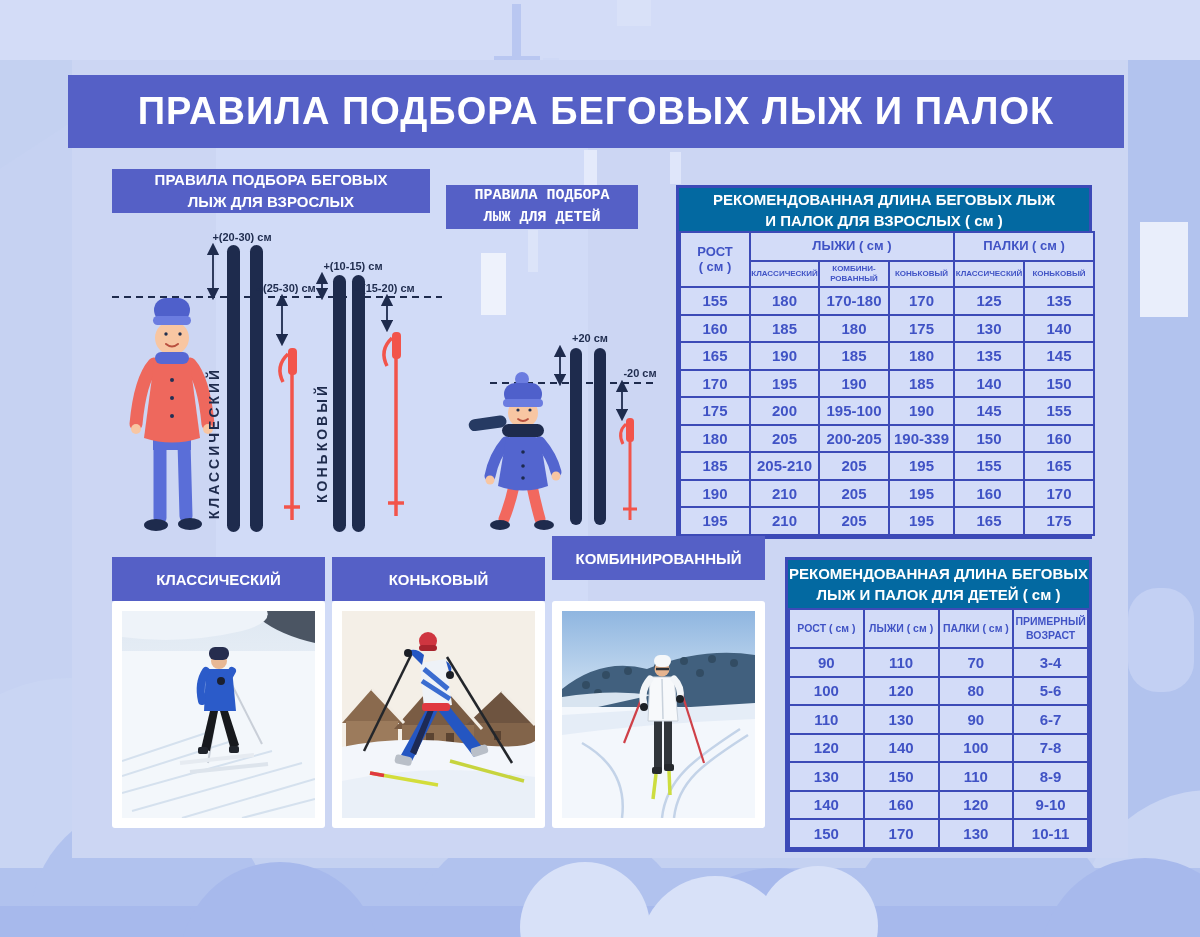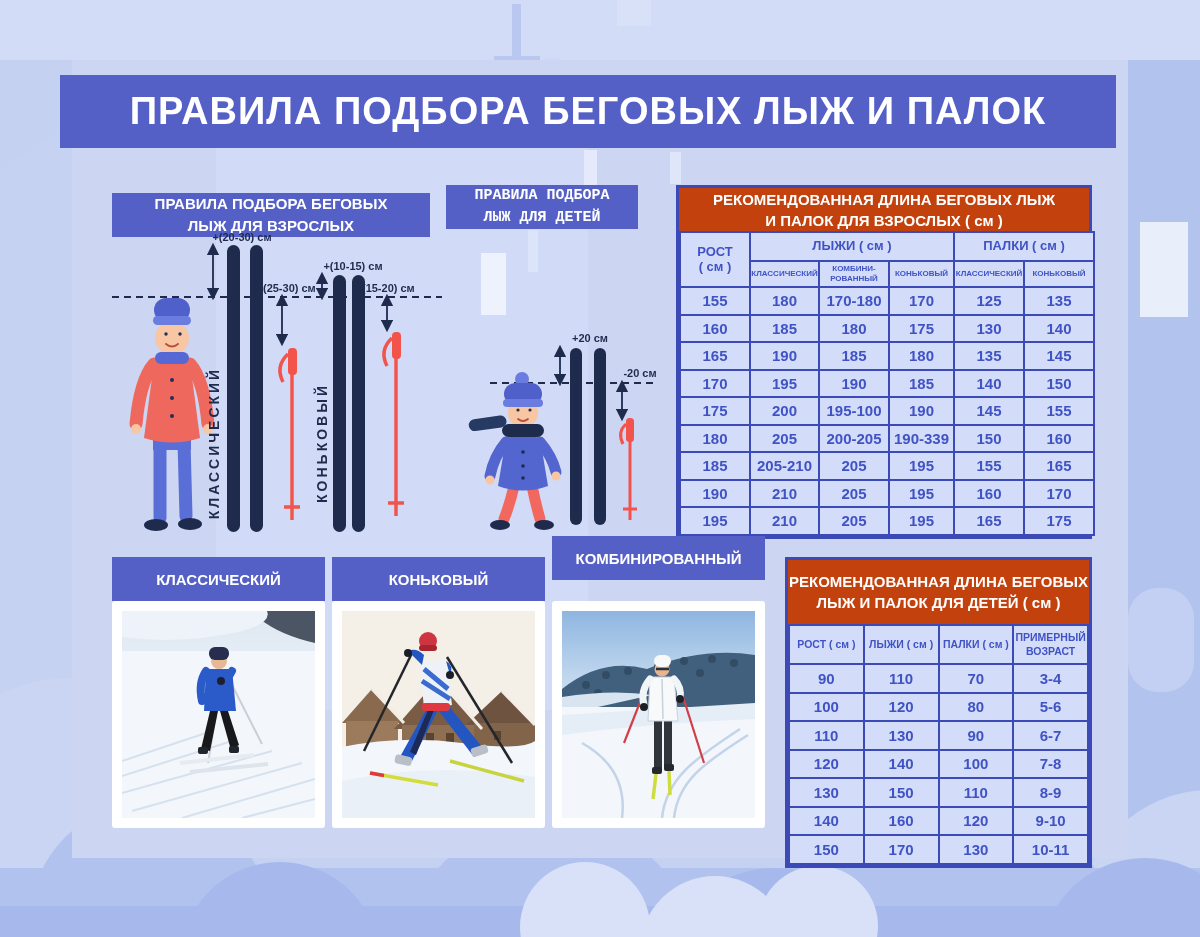--- a/index.html
+++ b/index.html
@@ -6,25 +6,25 @@
   #stage{position:relative;width:1200px;height:937px;overflow:hidden;
          font-family:"Liberation Sans","DejaVu Sans",sans-serif;background:#c4d1f1;}
   .abs{position:absolute;}
   .prewrap{white-space:pre-line;}
   
   .z1{z-index:1;} .z2{z-index:2;} .z3{z-index:3;} .z5{z-index:5;}
   .circle{border-radius:50%;}
   
   .band{background:#5560c6;color:#ffffff;display:flex;align-items:center;justify-content:center;
         text-align:center;font-weight:bold;}
-  #banner{left:60px;top:75px;width:1056px;height:73px;font-size:38px;letter-spacing:1px;}
+  #banner{left:68px;top:75px;width:1056px;height:73px;font-size:38px;letter-spacing:1px;}
   .sect-hdr{font-size:15px;line-height:1.45;}
   
   .tbl-panel{border:3px solid #3c4ab7;background:#5560c6;box-sizing:border-box;}
-  .tbl-title{background:#c2410c;color:#fff;font-weight:bold;font-size:15px;line-height:1.4;
+  .tbl-title{background:#0369a1;color:#fff;font-weight:bold;font-size:15px;line-height:1.4;
              display:flex;align-items:center;justify-content:center;text-align:center;}
   table.tbl{border-collapse:collapse;width:100%;table-layout:fixed;}
   table.tbl th,table.tbl td{border:2px solid #3c4ab7;background:#d3dcf8;color:#4053c5;
              text-align:center;vertical-align:middle;font-weight:bold;padding:0;overflow:hidden;}
   .tbl th.big{font-size:13px;height:27px;line-height:1.1;}
   .tbl th.small{font-size:8px;height:24px;line-height:1.2;}
   .tbl th.med{font-size:10.5px;height:37px;line-height:1.25;}
   #adult-table tbody td{font-size:15px;height:25.5px;}
   #child-table tbody td{font-size:15px;height:26.5px;}
   
@@ -64,21 +64,21 @@
   <div class="abs z2" style="left:216px;top:148px;width:372px;height:562px;background:#d1dbf7;"></div>
   <div class="abs z3" style="left:481px;top:253px;width:25px;height:62px;background:#eef2fc;"></div>
   <div class="abs z3" style="left:584px;top:150px;width:13px;height:57px;background:#e4eafb;"></div>
   <div class="abs z3" style="left:670px;top:152px;width:11px;height:32px;background:#dfe6fa;"></div>
   <div class="abs z3" style="left:528px;top:230px;width:10px;height:42px;background:#dce4f9;"></div>
   <div class="abs z3" style="left:755px;top:480px;width:20px;height:58px;background:#dbe3f9;"></div>
   <div class="abs z3" style="left:1140px;top:222px;width:48px;height:95px;background:#e9eefb;"></div>
 
   <div id="banner" class="abs band z5">ПРАВИЛА ПОДБОРА БЕГОВЫХ ЛЫЖ И ПАЛОК</div>
 
-  <div class="abs band sect-hdr prewrap z5" style="left:112px;top:193px;width:318px;height:44px;">ПРАВИЛА ПОДБОРА БЕГОВЫХ
+  <div class="abs band sect-hdr prewrap z5" style="left:112px;top:169px;width:318px;height:44px;">ПРАВИЛА ПОДБОРА БЕГОВЫХ
 ЛЫЖ ДЛЯ ВЗРОСЛЫХ</div>
   <div class="abs band sect-hdr prewrap z5" style="left:446px;top:185px;width:192px;height:44px;font-family:Liberation Mono, monospace;">ПРАВИЛА ПОДБОРА
 ЛЫЖ ДЛЯ ДЕТЕЙ</div>
 
   <svg class="abs z5" style="left:90px;top:228px;" width="590" height="320" viewBox="0 0 590 320">
     <defs>
       <marker id="ah" markerWidth="7" markerHeight="7" refX="3.5" refY="3.5" orient="auto-start-reverse">
         <path d="M0,0 L7,3.5 L0,7 Z" fill="#1e2b4d"></path>
       </marker>
     </defs>
@@ -424,21 +424,21 @@
         <line x1="94" y1="58" x2="107" y2="58" stroke="#2a2f36" stroke-width="2.5"></line>
         <rect x="90" y="156" width="10" height="7" rx="2" fill="#25292e"></rect>
         <rect x="102" y="153" width="10" height="7" rx="2" fill="#25292e"></rect>
         <line x1="94" y1="163" x2="91" y2="188" stroke="#cddd3f" stroke-width="3.5"></line>
         <line x1="107" y1="160" x2="108" y2="184" stroke="#cddd3f" stroke-width="3.5"></line>
       </g>
     </svg>
   </div>
 
   <div class="abs tbl-panel z5" style="left:785px;top:557px;width:307px;">
-    <div class="tbl-title prewrap" style="height:64px;">РЕКОМЕНДОВАННАЯ ДЛИНА БЕГОВЫХ
+    <div class="tbl-title prewrap" style="height:48px;">РЕКОМЕНДОВАННАЯ ДЛИНА БЕГОВЫХ
 ЛЫЖ И ПАЛОК ДЛЯ ДЕТЕЙ ( см )</div>
     <table class="tbl" id="child-table">
       <colgroup>
           <col>
           <col>
           <col>
           <col>
         </colgroup>
       <thead>
         <tr>

